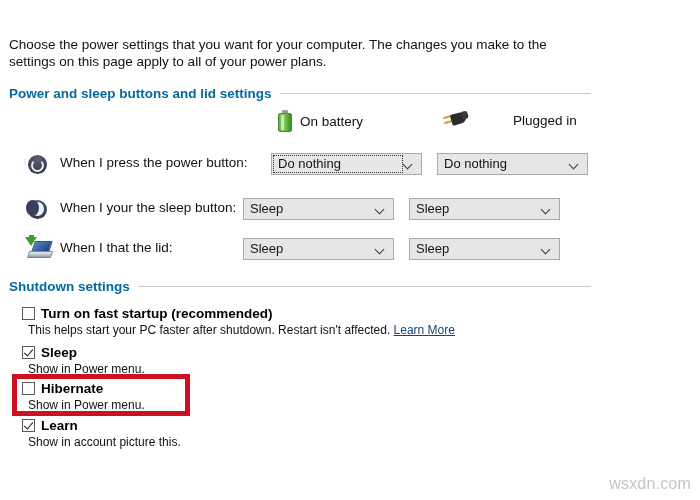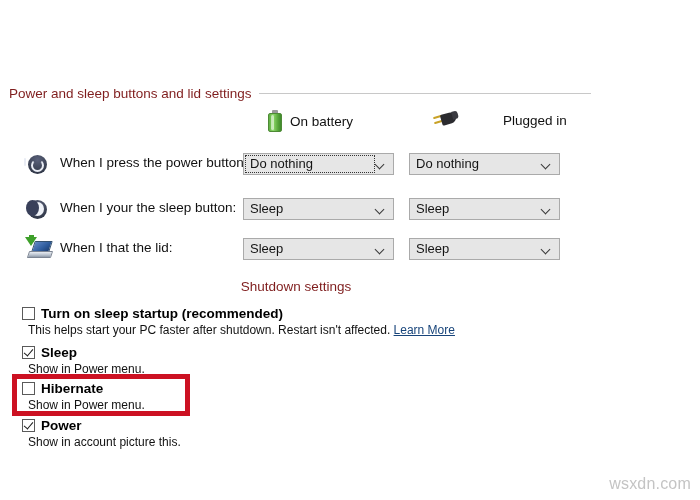--- a/index.html
+++ b/index.html
@@ -47,43 +47,45 @@
   }
 
   
   .group-head {
     position: absolute;
     display: flex;
     align-items: center;
     left: 9px;
     width: 582px;
     font-size: 13.5px;
-    color: #7f1d1d;
+    color: #0369a1;
+    font-weight: bold;
   }
   .group-head .ghlabel {
     white-space: nowrap;
     padding-right: 8px;
   }
   .group-head .ghrule {
     flex: 1 1 auto;
     height: 1px;
     background: #c8c8c8;
   }
   #group-power { top: 86px; }
-  #group-shutdown { top: 279px; flex-direction: column; }
+  #group-shutdown { top: 279px; }
 
   
   .col-head {
     position: absolute;
     display: flex;
     align-items: center;
     gap: 8px;
     font-size: 13.5px;
     color: #111111;
     top: 110px;
+    margin-left: 10px;
   }
   #col-battery { left: 268px; }
   #col-plugged { left: 432px; gap: 45px; }
 
   
   .ico-battery {
     position: relative;
     width: 14px;
     height: 22px;
   }
@@ -314,21 +316,21 @@
     position: absolute;
     left: 1px;
     top: 1px;
     right: 18px;
     bottom: 1px;
     border: 1px dotted #333333;
     pointer-events: none;
   }
   .dd.c1 { left: 243px; }
   .dd.c2 { left: 409px; }
-  .dd.r1 { top: 153px; }
+  .dd.r1 { top: 153px; margin-left: 28px; }
   .dd.r2 { top: 198px; }
   .dd.r3 { top: 238px; }
 
   
   .opt {
     position: absolute;
     left: 22px;
   }
   .opt .cbox {
     position: absolute;
@@ -398,20 +400,21 @@
     font-size: 16px;
     color: #c4c4c4;
     letter-spacing: 0.2px;
   }
 </style>
 </head>
 <body>
 
 <div class="page">
 
+  <div class="page-desc">Choose the power settings that you want for your computer. The changes you make to the settings on this page apply to all of your power plans.</div>
 
   <div class="group-head" id="group-power">
     <span class="ghlabel">Power and sleep buttons and lid settings</span>
     <span class="ghrule"></span>
   </div>
 
   <div class="col-head" id="col-battery">
     <span class="ico-battery">
       <span class="bcap"></span>
       <span class="bbody"></span>
@@ -488,21 +491,21 @@
     <span class="ddarrow"></span>
   </div>
 
   <div class="group-head" id="group-shutdown">
     <span class="ghlabel">Shutdown settings</span>
     <span class="ghrule"></span>
   </div>
 
   <div class="opt" id="opt-faststartup">
     <span class="cbox"></span>
-    <span class="otitle">Turn on sleep startup (recommended)</span>
+    <span class="otitle">Turn on fast startup (recommended)</span>
     <span class="odesc"><span>This helps start your PC faster after shutdown. Restart isn't affected.</span> <span class="olink">Learn More</span></span>
   </div>
 
   <div class="opt" id="opt-sleep">
     <span class="cbox">
         <span class="tick"></span>
       </span>
     <span class="otitle">Sleep</span>
     <span class="odesc">Show in Power menu.</span>
   </div>
@@ -510,21 +513,21 @@
   <div class="opt" id="opt-hibernate">
     <span class="cbox"></span>
     <span class="otitle">Hibernate</span>
     <span class="odesc">Show in Power menu.</span>
   </div>
 
   <div class="opt" id="opt-lock">
     <span class="cbox">
         <span class="tick"></span>
       </span>
-    <span class="otitle">Power</span>
+    <span class="otitle">Learn</span>
     <span class="odesc">Show in account picture this.</span>
   </div>
 
   <div class="annot-box"></div>
 
   <div class="watermark">wsxdn.com</div>
 
 </div>
 
 </body></html>

